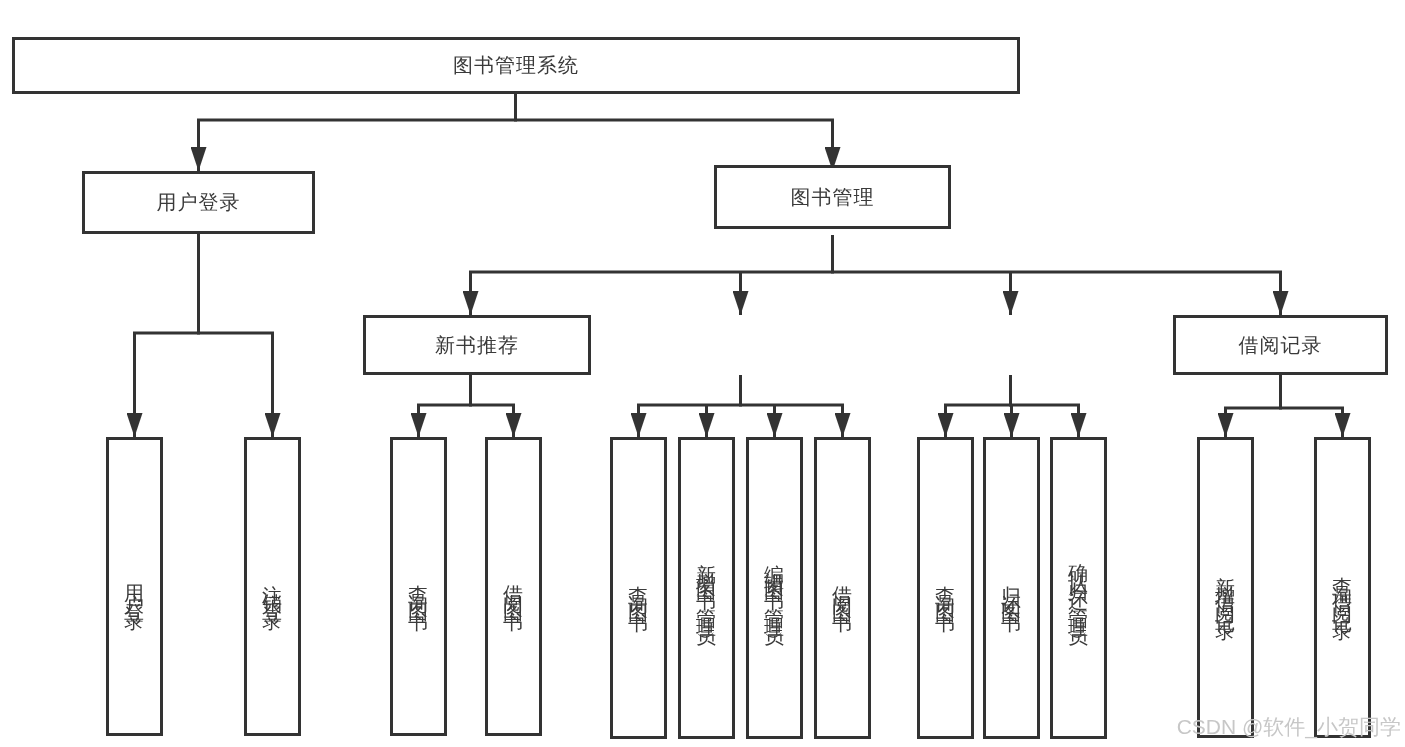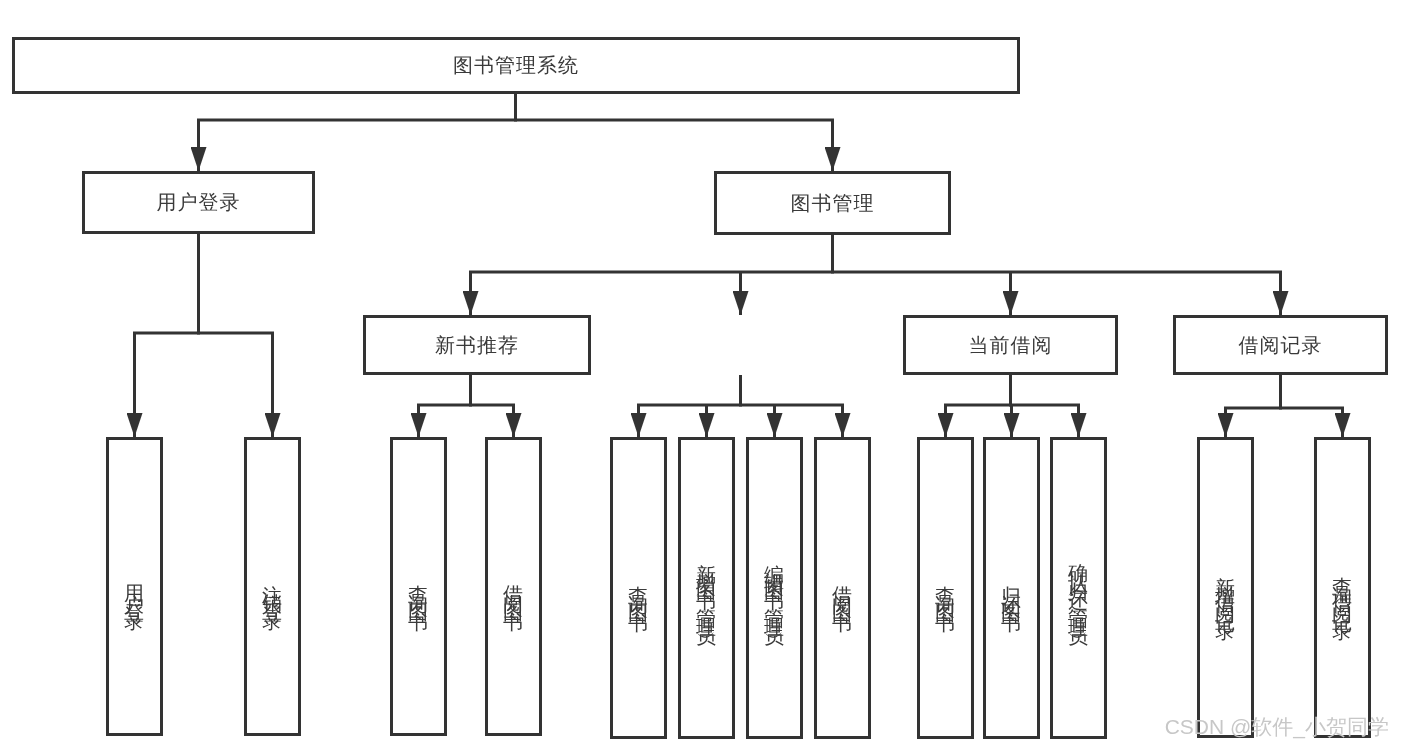--- a/index.html
+++ b/index.html
@@ -43,21 +43,21 @@
   .v-box{
     writing-mode:vertical-rl;
     text-orientation:mixed;
     font-size:20px;
     letter-spacing:9px;
     line-height:1;
     text-align:center;
   }
   .watermark{
     position:absolute;
-    right:16px;
+    right:4px;
     bottom:6px;
     font-size:21px;
     color:var(--wm);
     white-space:nowrap;
     z-index:5;
   }
 </style>
 </head>
 <body>
 
@@ -107,24 +107,23 @@
 
     <line x1="1280.5" y1="375" x2="1280.5" y2="409.5" stroke="#333333" stroke-width="3"></line>
     <line x1="1224" y1="408" x2="1344" y2="408" stroke="#333333" stroke-width="3"></line>
     <line x1="1225.5" y1="408" x2="1225.5" y2="437" stroke="#333333" stroke-width="3" marker-end="url(#arrow)"></line>
     <line x1="1342.5" y1="408" x2="1342.5" y2="437" stroke="#333333" stroke-width="3" marker-end="url(#arrow)"></line>
   </svg>
 
   <div class="box h-box" style="left:12px;top:12px;width:1008px;height:57px;margin-top:25px;">图书管理系统</div>
 
   <div class="box h-box" style="left:82px;top:171px;width:233px;height:63px;">用户登录</div>
-  <div class="box h-box" style="left:714px;top:171px;width:237px;height:64px;">图书管理</div>
+  <div class="box h-box" style="left:714px;top:165px;width:237px;height:64px;">图书管理</div>
 
   <div class="box h-box" style="left:363px;top:315px;width:228px;height:60px;">新书推荐</div>
-  <div class="box h-box" style="left:903px;top:315px;width:215px;height:60px;">当前借阅</div>
   <div class="box h-box" style="left:1173px;top:315px;width:215px;height:60px;">借阅记录</div>
 
   <div class="box v-box" style="left:106px;top:437px;width:57px;height:299px;">用户登录</div>
   <div class="box v-box" style="left:244px;top:437px;width:57px;height:299px;">注销登录</div>
 
   <div class="box v-box" style="left:390px;top:437px;width:57px;height:299px;">查询图书</div>
   <div class="box v-box" style="left:485px;top:437px;width:57px;height:299px;">借阅图书</div>
 
   <div class="box v-box" style="left:610px;top:437px;width:57px;height:302px;">查询图书</div>
   <div class="box v-box" style="left:678px;top:437px;width:57px;height:302px;">新增图书（管理员）</div>

